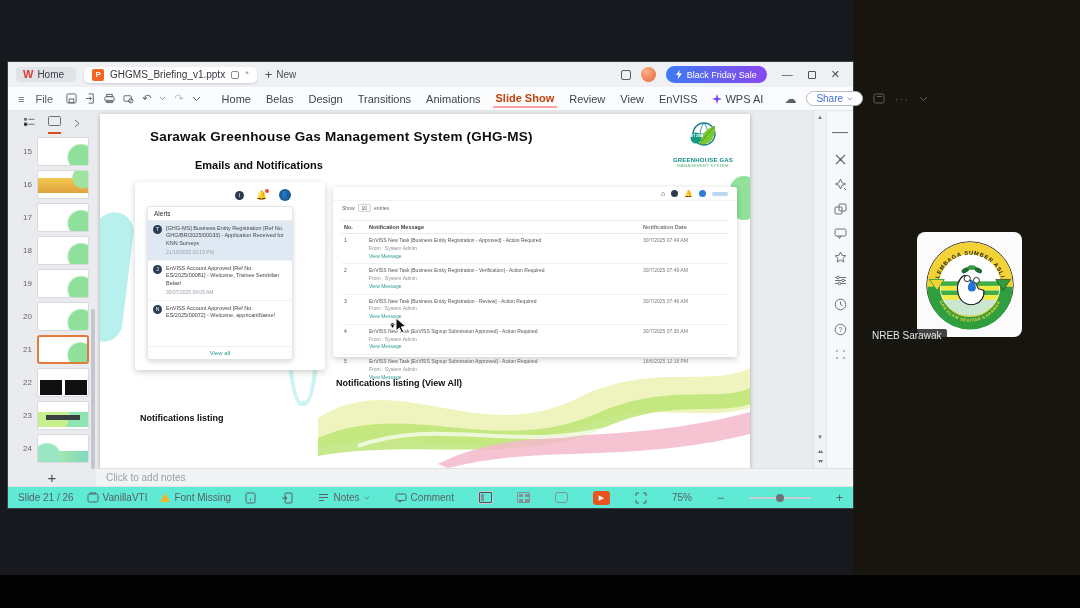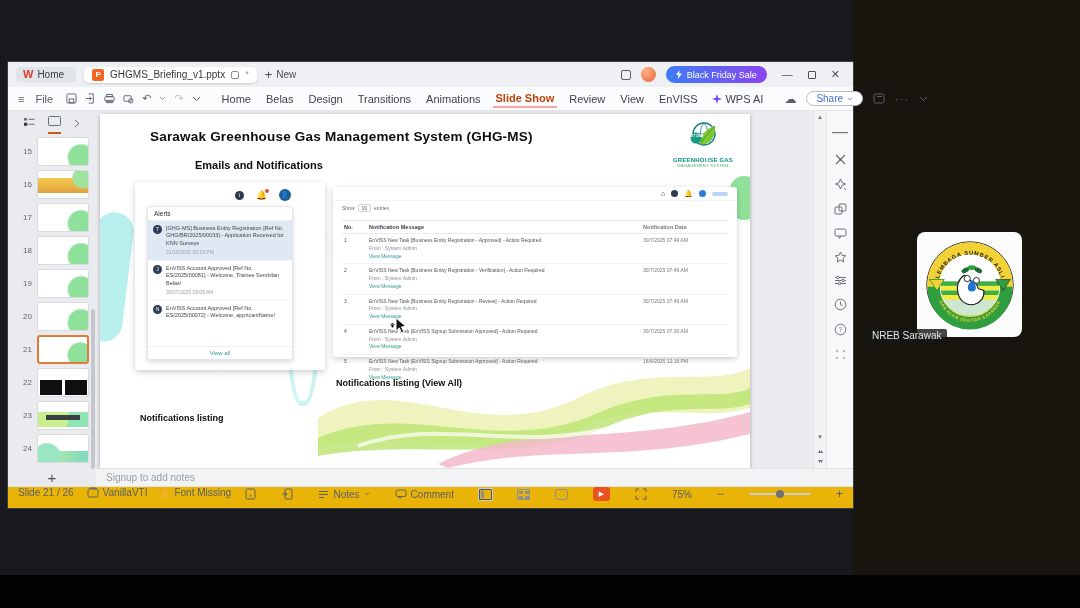--- a/index.html
+++ b/index.html
@@ -140,22 +140,22 @@
   .vs-dd2{position:absolute;top:346px;left:0;right:0;font-size:6px;letter-spacing:-1px;}
   .side-toolbar{width:27px;flex:none;background:#f7f8fa;border-left:1px solid #e3e5e8;display:flex;
                 flex-direction:column;align-items:center;padding-top:12px;gap:12px;color:#6b7076;}
   .side-toolbar svg{display:block;}
   .st-dim{opacity:.45;}
 
   .notes-bar{height:18px;flex:none;background:#f2f3f5;border-top:1px solid #dfe1e4;font-size:10px;
              color:#9aa0a6;display:flex;align-items:center;padding-left:10px;}
 
   
-  .statusbar{height:22px;flex:none;background:#eab308;border-top:1px solid #e0e2e5;display:flex;
-             align-items:flex-start;font-size:10px;color:#5b6067;padding:0 10px;gap:13px;}
+  .statusbar{height:22px;flex:none;background:#5eead4;border-top:1px solid #e0e2e5;display:flex;
+             align-items:center;font-size:10px;color:#5b6067;padding:0 10px;gap:13px;}
   .sb-item{display:flex;align-items:center;gap:4px;white-space:nowrap;}
   .warn-tri{width:0;height:0;border-left:5px solid transparent;border-right:5px solid transparent;
             border-bottom:9px solid #f0b429;position:relative;}
   .sb-right{margin-left:auto;display:flex;align-items:center;gap:25px;}
   .view-icon{width:13px;height:11px;border:1px solid #8a8f96;border-radius:1px;position:relative;}
   .view-icon.active{border-color:#4d5158;box-shadow:0 0 0 1px #c9ccd1;}
   .view-icon.active::before{content:"";position:absolute;left:1px;top:1px;bottom:1px;width:3px;background:#8a8f96;}
   .vi-grid{background:linear-gradient(#8a8f96,#8a8f96) 1px 1px/4px 3px no-repeat,
            linear-gradient(#8a8f96,#8a8f96) 7px 1px/4px 3px no-repeat,
            linear-gradient(#8a8f96,#8a8f96) 1px 6px/4px 3px no-repeat,
@@ -514,21 +514,21 @@
             <svg class="st-dim" width="13" height="13" viewBox="0 0 13 13">
                 <circle cx="3" cy="3" r="1.2" fill="#6b7076"></circle>
                 <circle cx="10" cy="3" r="1.2" fill="#6b7076"></circle>
                 <circle cx="3" cy="10" r="1.2" fill="#6b7076"></circle>
                 <circle cx="10" cy="10" r="1.2" fill="#6b7076"></circle>
               </svg>
           </div>
         </div>
 
         <div class="notes-bar">
-          <span>Signup to add notes</span>
+          <span>Click to add notes</span>
         </div>
       </div>
     </div>
 
     <div class="statusbar">
       <span class="sb-item">Slide 21 / 26</span>
       <span class="sb-item">
         <svg width="12" height="11" viewBox="0 0 12 11">
             <rect x="1" y="2" width="10" height="8" rx="1.5" fill="none" stroke="#5b6067"></rect>
             <path d="M3 2V1h6v1" stroke="#5b6067" fill="none"></path>

